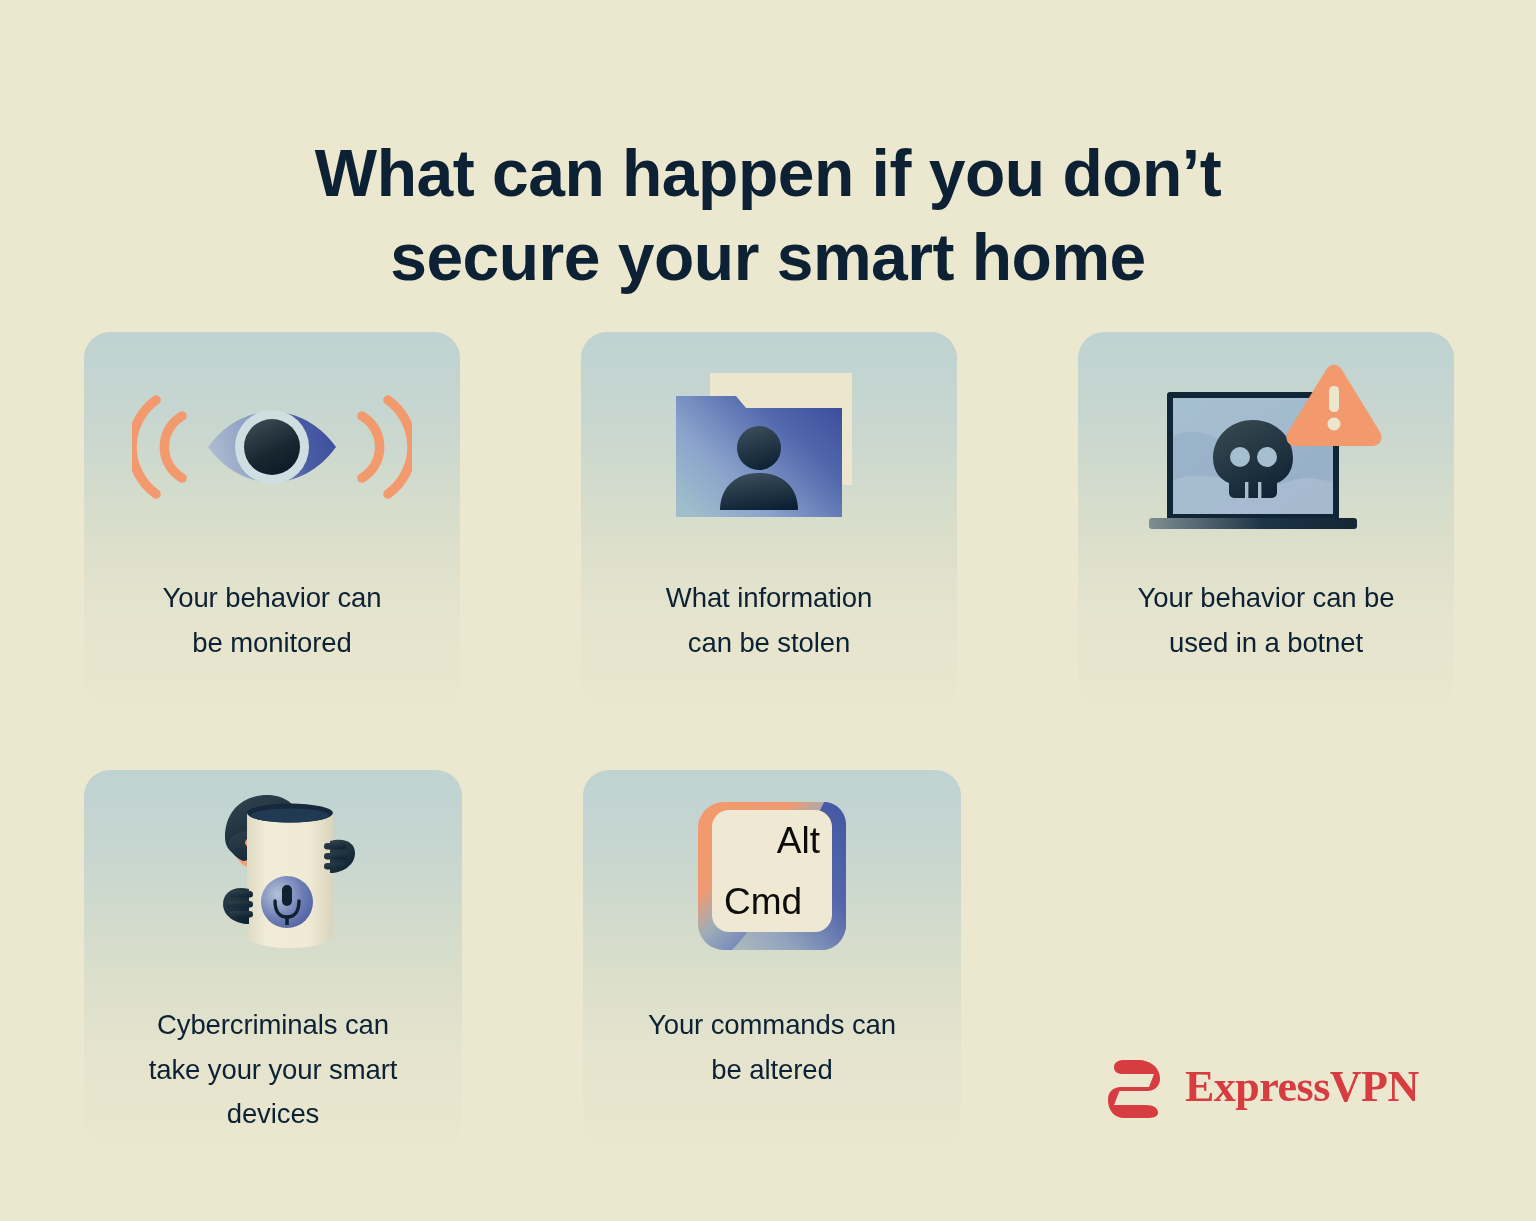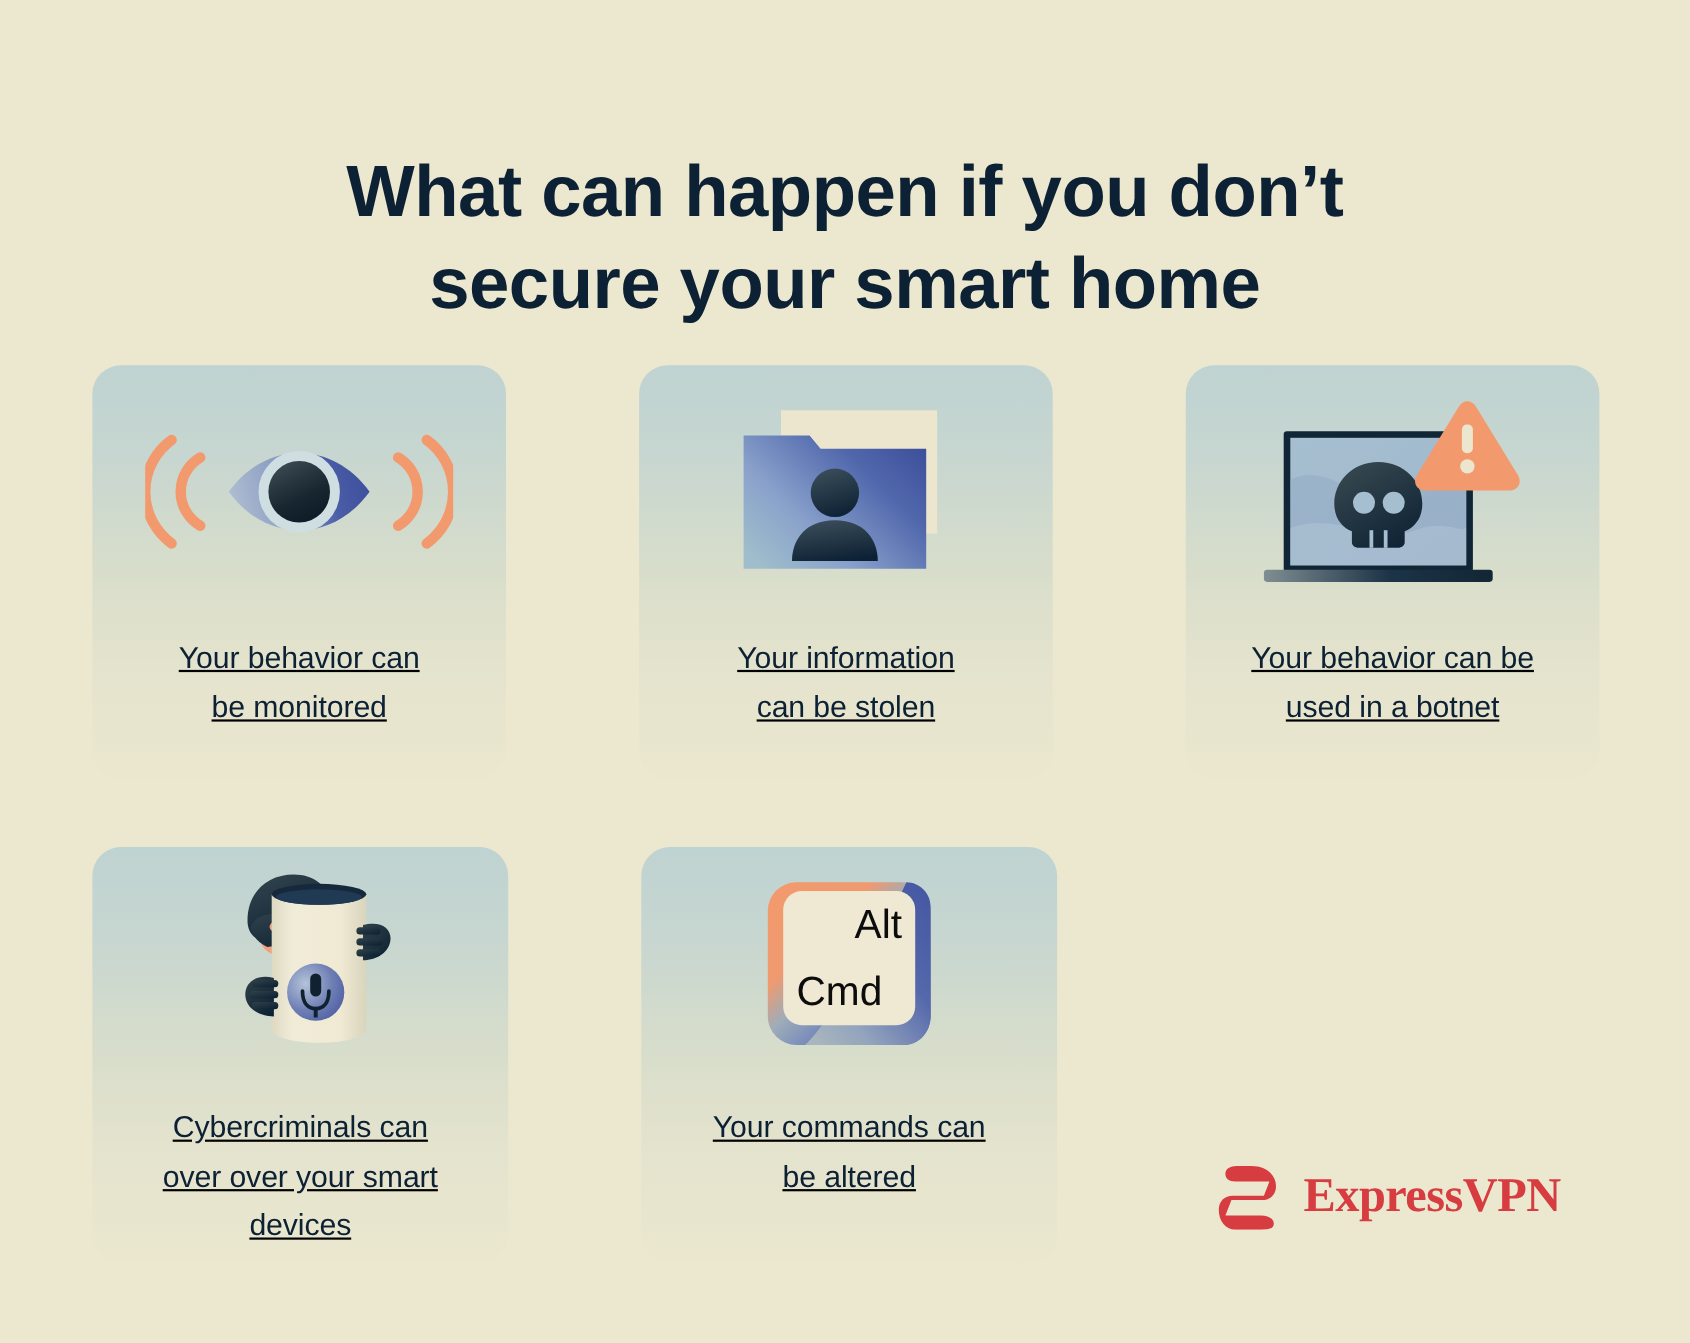--- a/index.html
+++ b/index.html
@@ -34,21 +34,20 @@
     color: #0d2134;
   }
   .title .ln { display: block; }
 
   
   .grid {
     position: absolute;
     left: 84px;
     top: 332px;
     width: 1370px;
-    text-decoration: underline;
   }
   .row {
     display: flex;
     gap: 121px;
   }
   .row.row2 { margin-top: 62px; }
 
   .card {
     width: 378px;
     border-radius: 26px;
@@ -182,21 +181,21 @@
 
             <path d="M2 31 L62 31 L72 43 L168 43 L168 152 L2 152 Z" fill="url(#folderG)"></path>
 
             <g fill="url(#personG)">
               <circle cx="85" cy="83" r="22"></circle>
               <path d="M85 108 C 112 108, 124 126, 124 145 L 46 145 C 46 126, 58 108, 85 108 Z"></path>
             </g>
           </svg>
         </div>
         <div class="caption">
-          <span>Your information</span><br>
+          <span>What information</span><br>
           <span>can be stolen</span>
         </div>
       </div>
 
       <div class="card r1">
         <div class="art">
           <svg width="250" height="175" viewBox="0 0 250 175">
             <defs>
               <linearGradient id="screenG" x1="0" y1="0" x2="1" y2="1">
                 <stop offset="0%" stop-color="#a6bfd0"></stop>
@@ -307,21 +306,21 @@
             <g>
               <circle cx="106" cy="117" r="26" fill="url(#micBtn)"></circle>
               <rect x="101" y="100" width="10" height="21" rx="5" fill="#10222f"></rect>
               <path d="M94 116 C 94 127, 99 132, 106 132 C 113 132, 118 127, 118 116" stroke="#10222f" stroke-width="3.4" fill="none" stroke-linecap="round"></path>
               <rect x="104.2" y="131" width="3.6" height="9" fill="#10222f"></rect>
             </g>
           </svg>
         </div>
         <div class="caption">
           <span>Cybercriminals can</span><br>
-          <span>over over your smart</span><br>
+          <span>take your your smart</span><br>
           <span>devices</span>
         </div>
       </div>
 
       <div class="card r2">
         <div class="art">
           <svg width="160" height="160" viewBox="0 0 160 160">
             <defs>
               <linearGradient id="keyBase" x1="0.05" y1="0.05" x2="0.95" y2="0.95">
                 <stop offset="0%" stop-color="#f29a6d"></stop>

